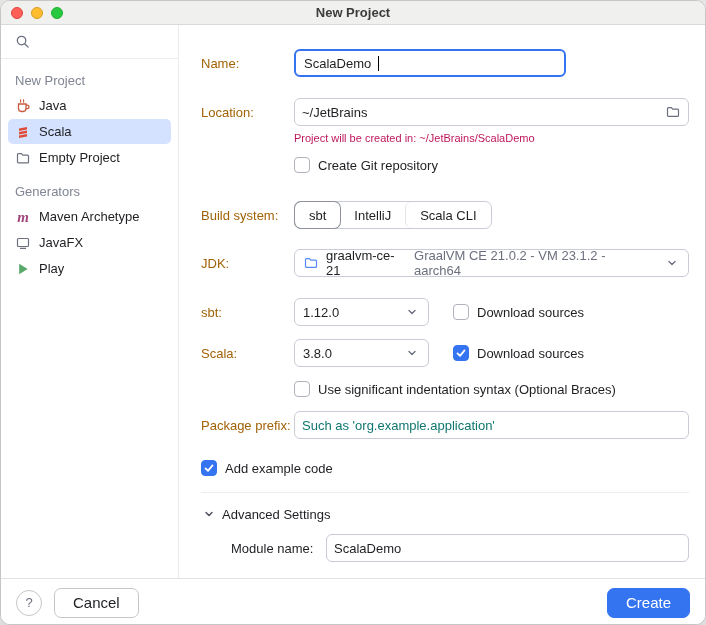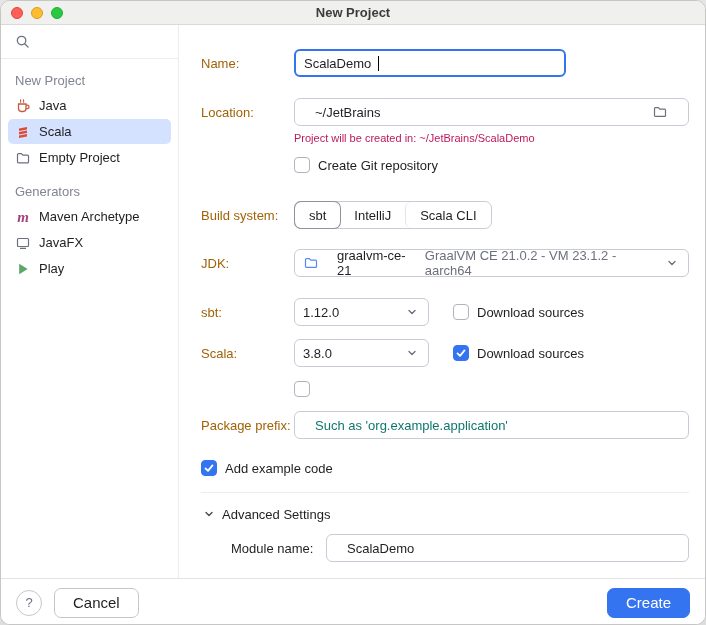--- a/index.html
+++ b/index.html
@@ -36,30 +36,30 @@
   }
   .side-item.selected { background:#d4e2ff; }
   .side-icon { width:16px; height:16px; display:inline-flex; align-items:center; justify-content:center; flex-shrink:0; }
   .maven-m { color:#a1457c; font-style:italic; font-weight:700; font-family:"Liberation Serif", serif; font-size:15px; line-height:16px; }
   
   .main { flex:1; padding:24px 16px 0 22px; background:#fff; overflow:hidden; }
   .form-row { display:flex; align-items:center; }
   .f-label { width:93px; flex-shrink:0; color:#a16207; }
   .text-field {
     height:28px; border:1px solid #c9ccd6; border-radius:6px; background:#fff;
-    display:flex; align-items:center; padding:0 20px; gap:6px;
+    display:flex; align-items:center; padding:0 7px; gap:6px;
   }
   .text-field.focused { border:2px solid #3574f0; padding:0 8px; }
   .caret { display:inline-block; width:1px; height:15px; background:#000; margin-left:1px; }
   .grow { flex:1; }
   .hint { color:#be185d; font-size:11px; }
   .placeholder { color:#0f766e; }
   .select-field {
     height:28px; border:1px solid #c9ccd6; border-radius:6px; background:#fff;
-    display:flex; align-items:center; padding:0 8px; gap:18px;
+    display:flex; align-items:center; padding:0 8px; gap:7px;
   }
   .select-field .spacer { flex:1; }
   .jdk-detail { color:#6c707e; }
   
   .cb-row { display:flex; align-items:center; gap:8px; }
   .checkbox {
     width:16px; height:16px; border:1px solid #b0b3bb; border-radius:4px;
     background:#fff; display:inline-flex; align-items:center; justify-content:center; flex-shrink:0;
   }
   .checkbox.checked { background:#3574f0; border-color:#3574f0; }
@@ -284,20 +284,21 @@
               </svg>
           </span>
           <span>Download sources</span>
         </div>
       </div>
 
       <div class="form-row mt-14">
         <span class="f-label"></span>
         <div class="cb-row">
           <span class="checkbox"></span>
+          <span>Use significant indentation syntax (Optional Braces)</span>
         </div>
       </div>
 
       <div class="form-row mt-14">
         <span class="f-label">Package prefix:</span>
         <div class="text-field grow">
           <span class="placeholder">Such as 'org.example.application'</span>
         </div>
       </div>
 

